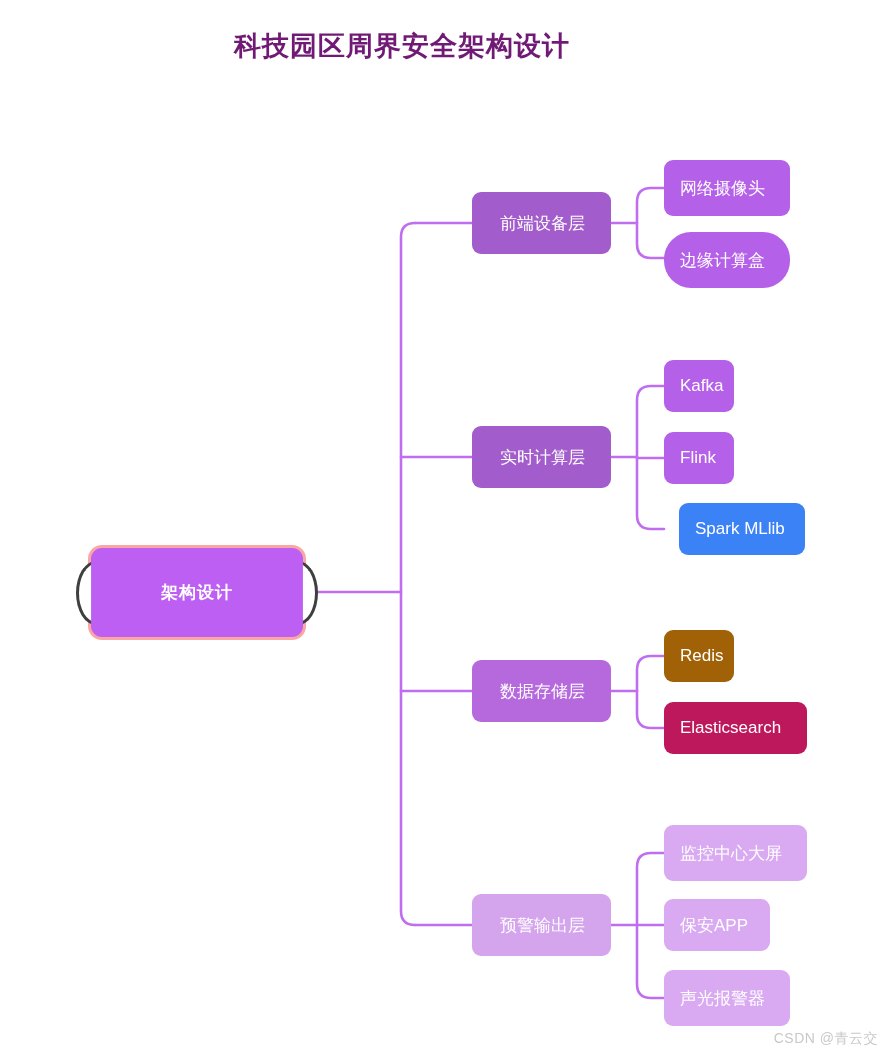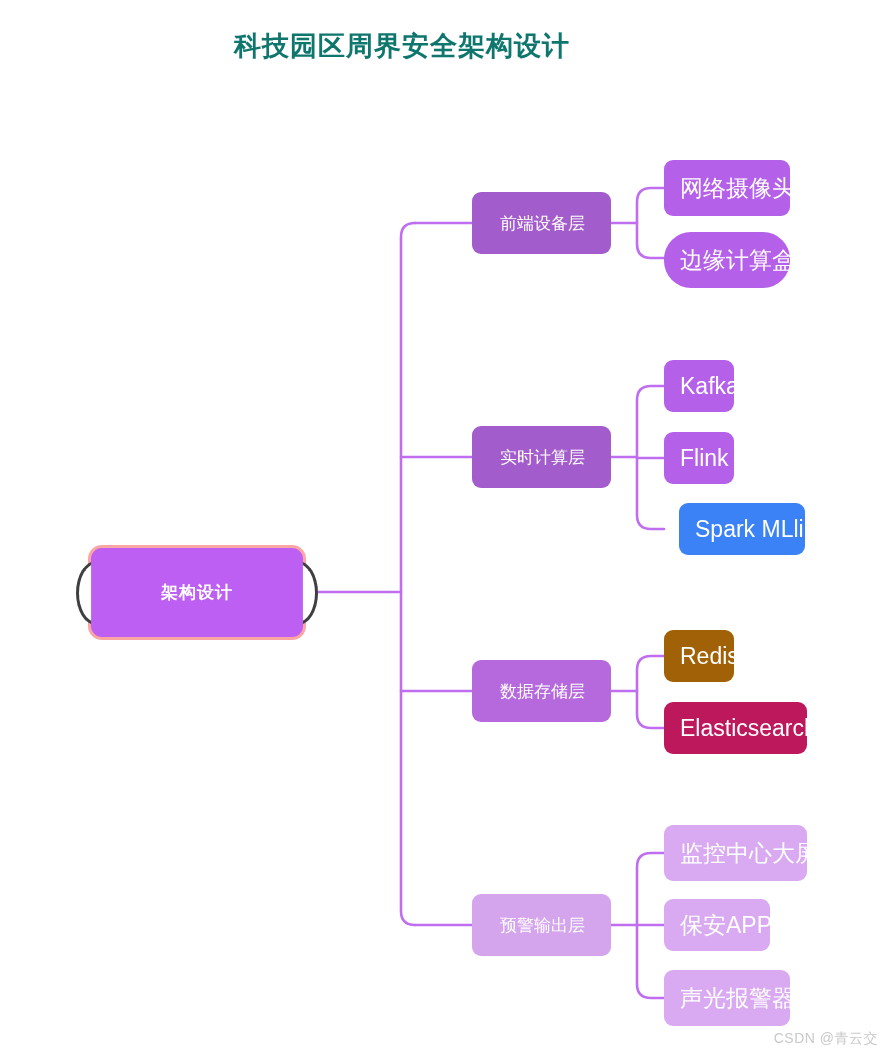--- a/index.html
+++ b/index.html
@@ -17,21 +17,21 @@
   }
 
   #page-title {
     position: absolute;
     left: 0;
     top: 28px;
     width: 804px;
     text-align: center;
     font-size: 27px;
     font-weight: bold;
-    color: #0f766e;
+    color: #701a75;
     letter-spacing: 1px;
   }
 
   #mindmap-canvas {
     position: absolute;
     left: 0;
     top: 0;
     width: 892px;
     height: 1058px;
   }
@@ -89,21 +89,21 @@
   }
 
   .node-branch {
     border-radius: 9px;
     padding: 0 28px;
     font-size: 17px;
   }
   .node-leaf {
     border-radius: 9px;
     padding: 0 16px;
-    font-size: 23px;
+    font-size: 17px;
   }
 
   #watermark {
     position: absolute;
     right: 14px;
     bottom: 10px;
     font-size: 14px;
     color: #c9c9c9;
     letter-spacing: 0.5px;
   }

